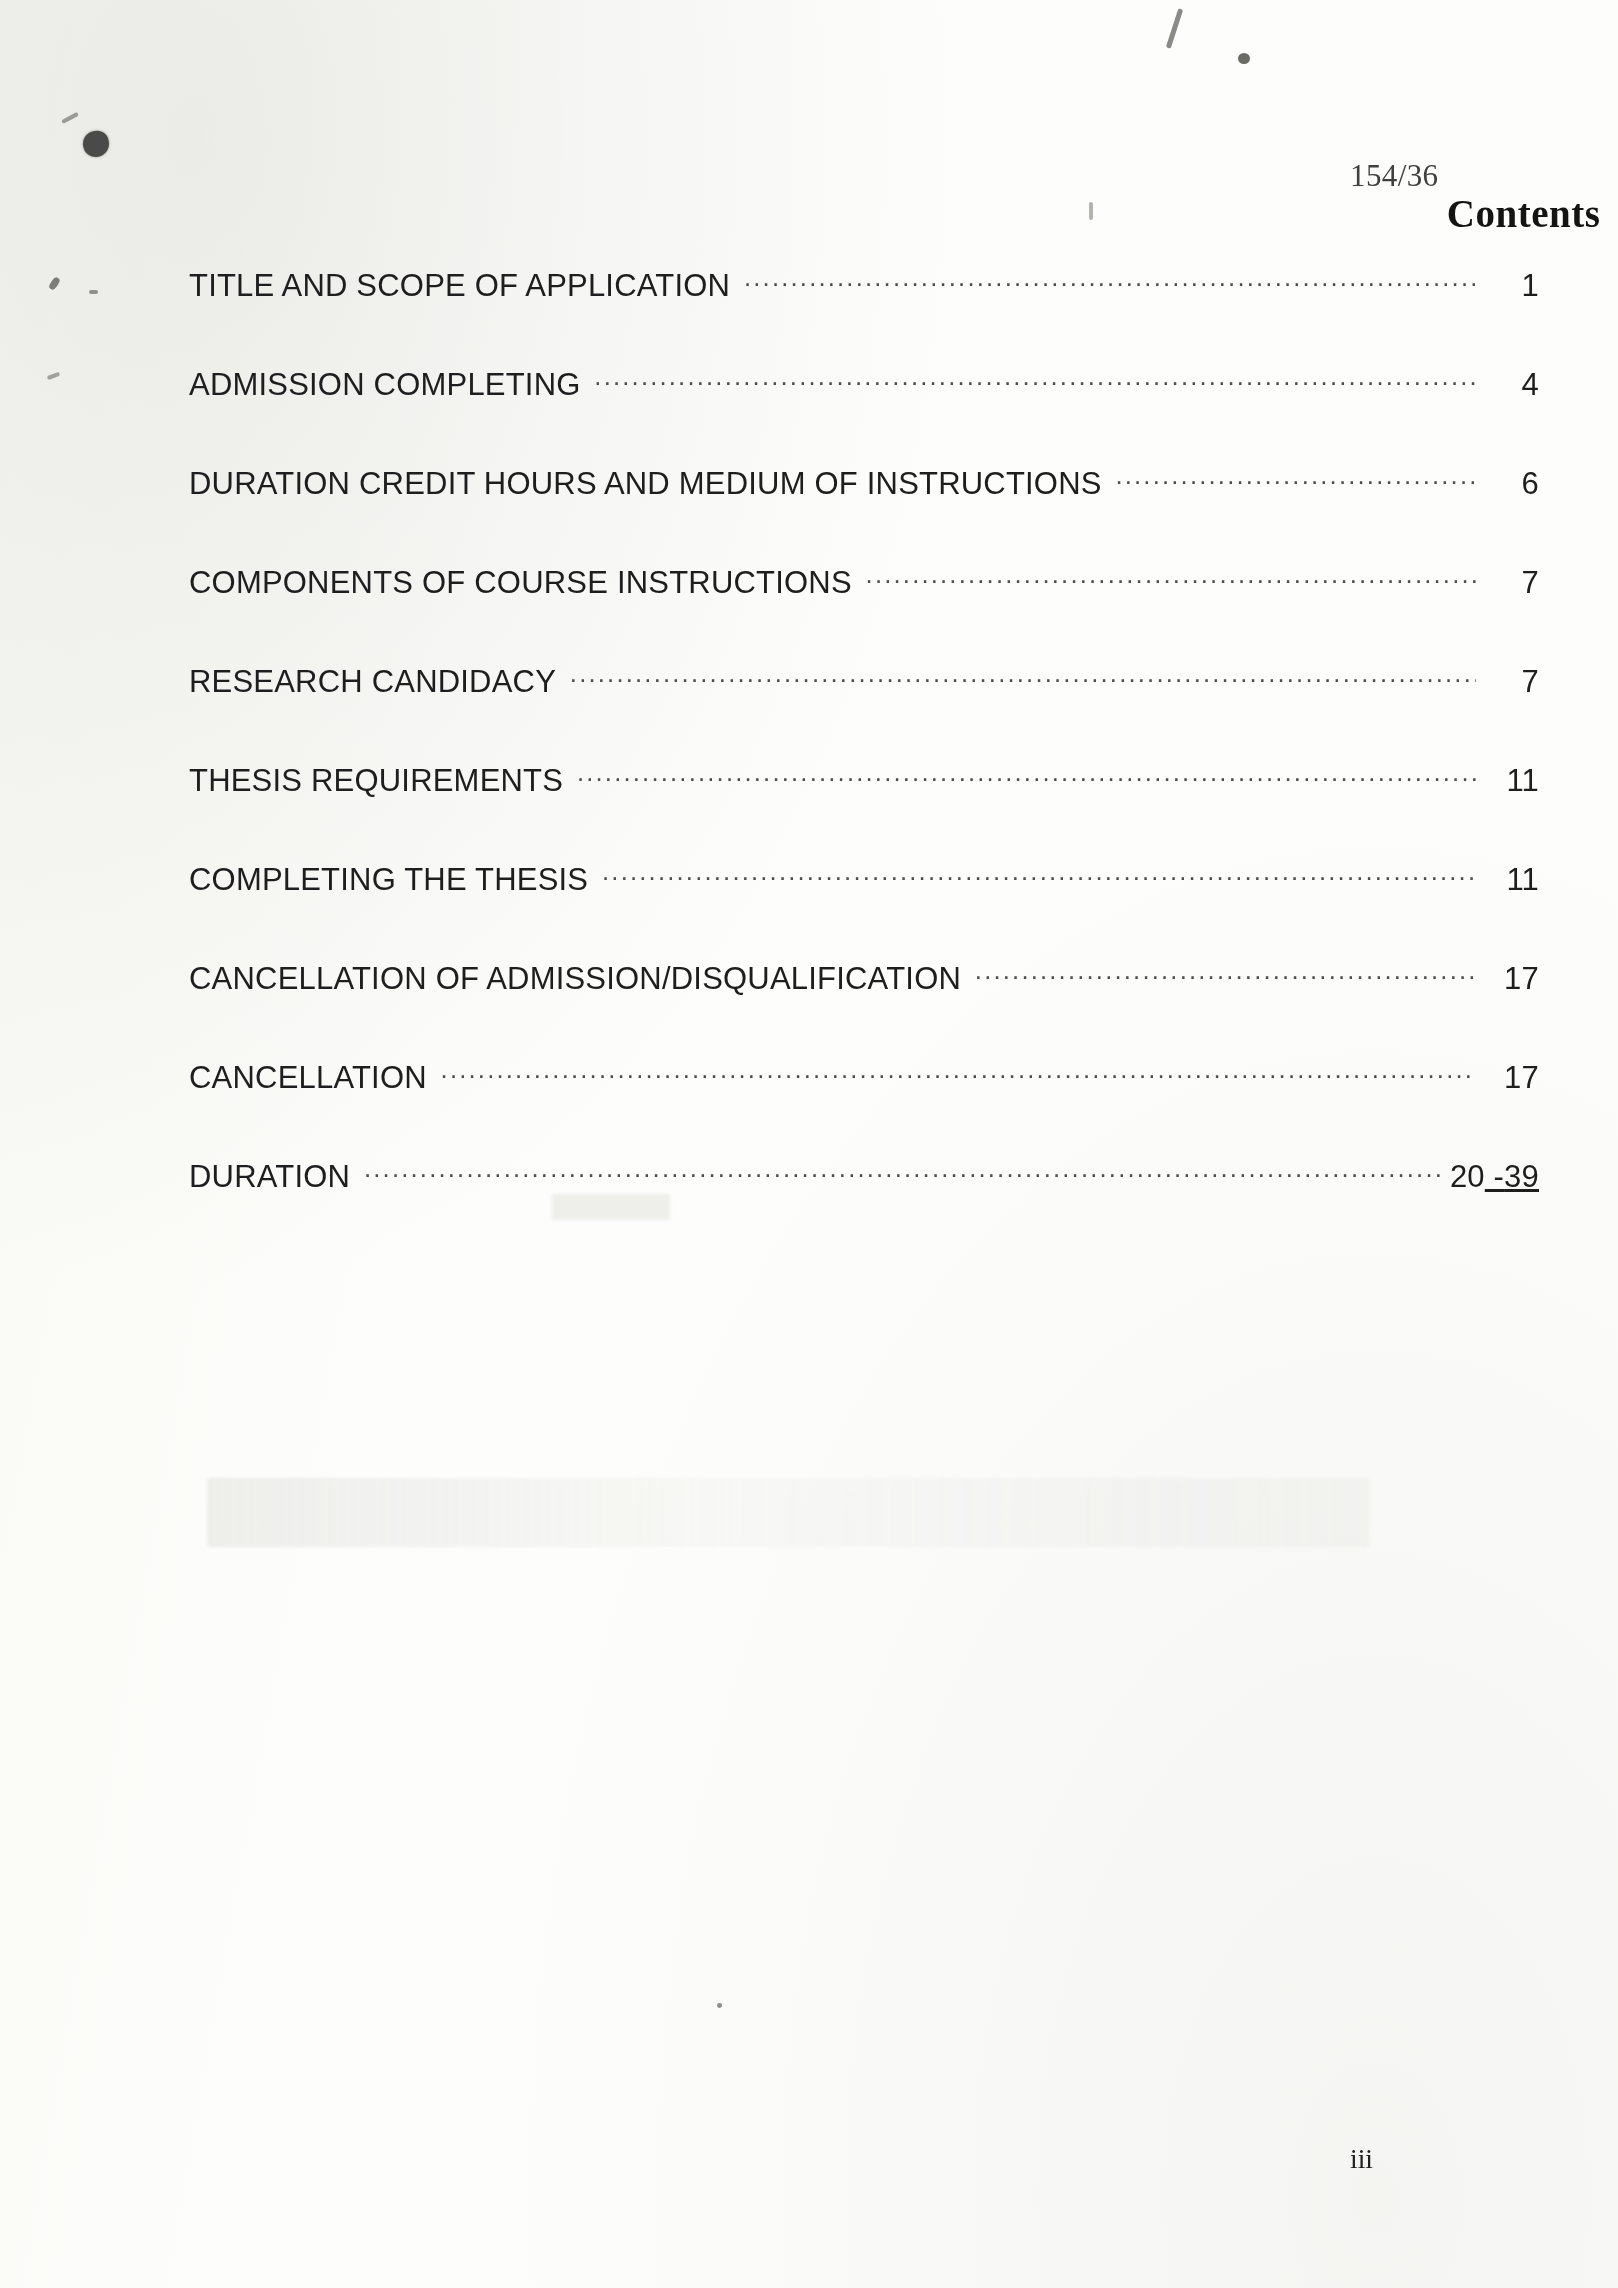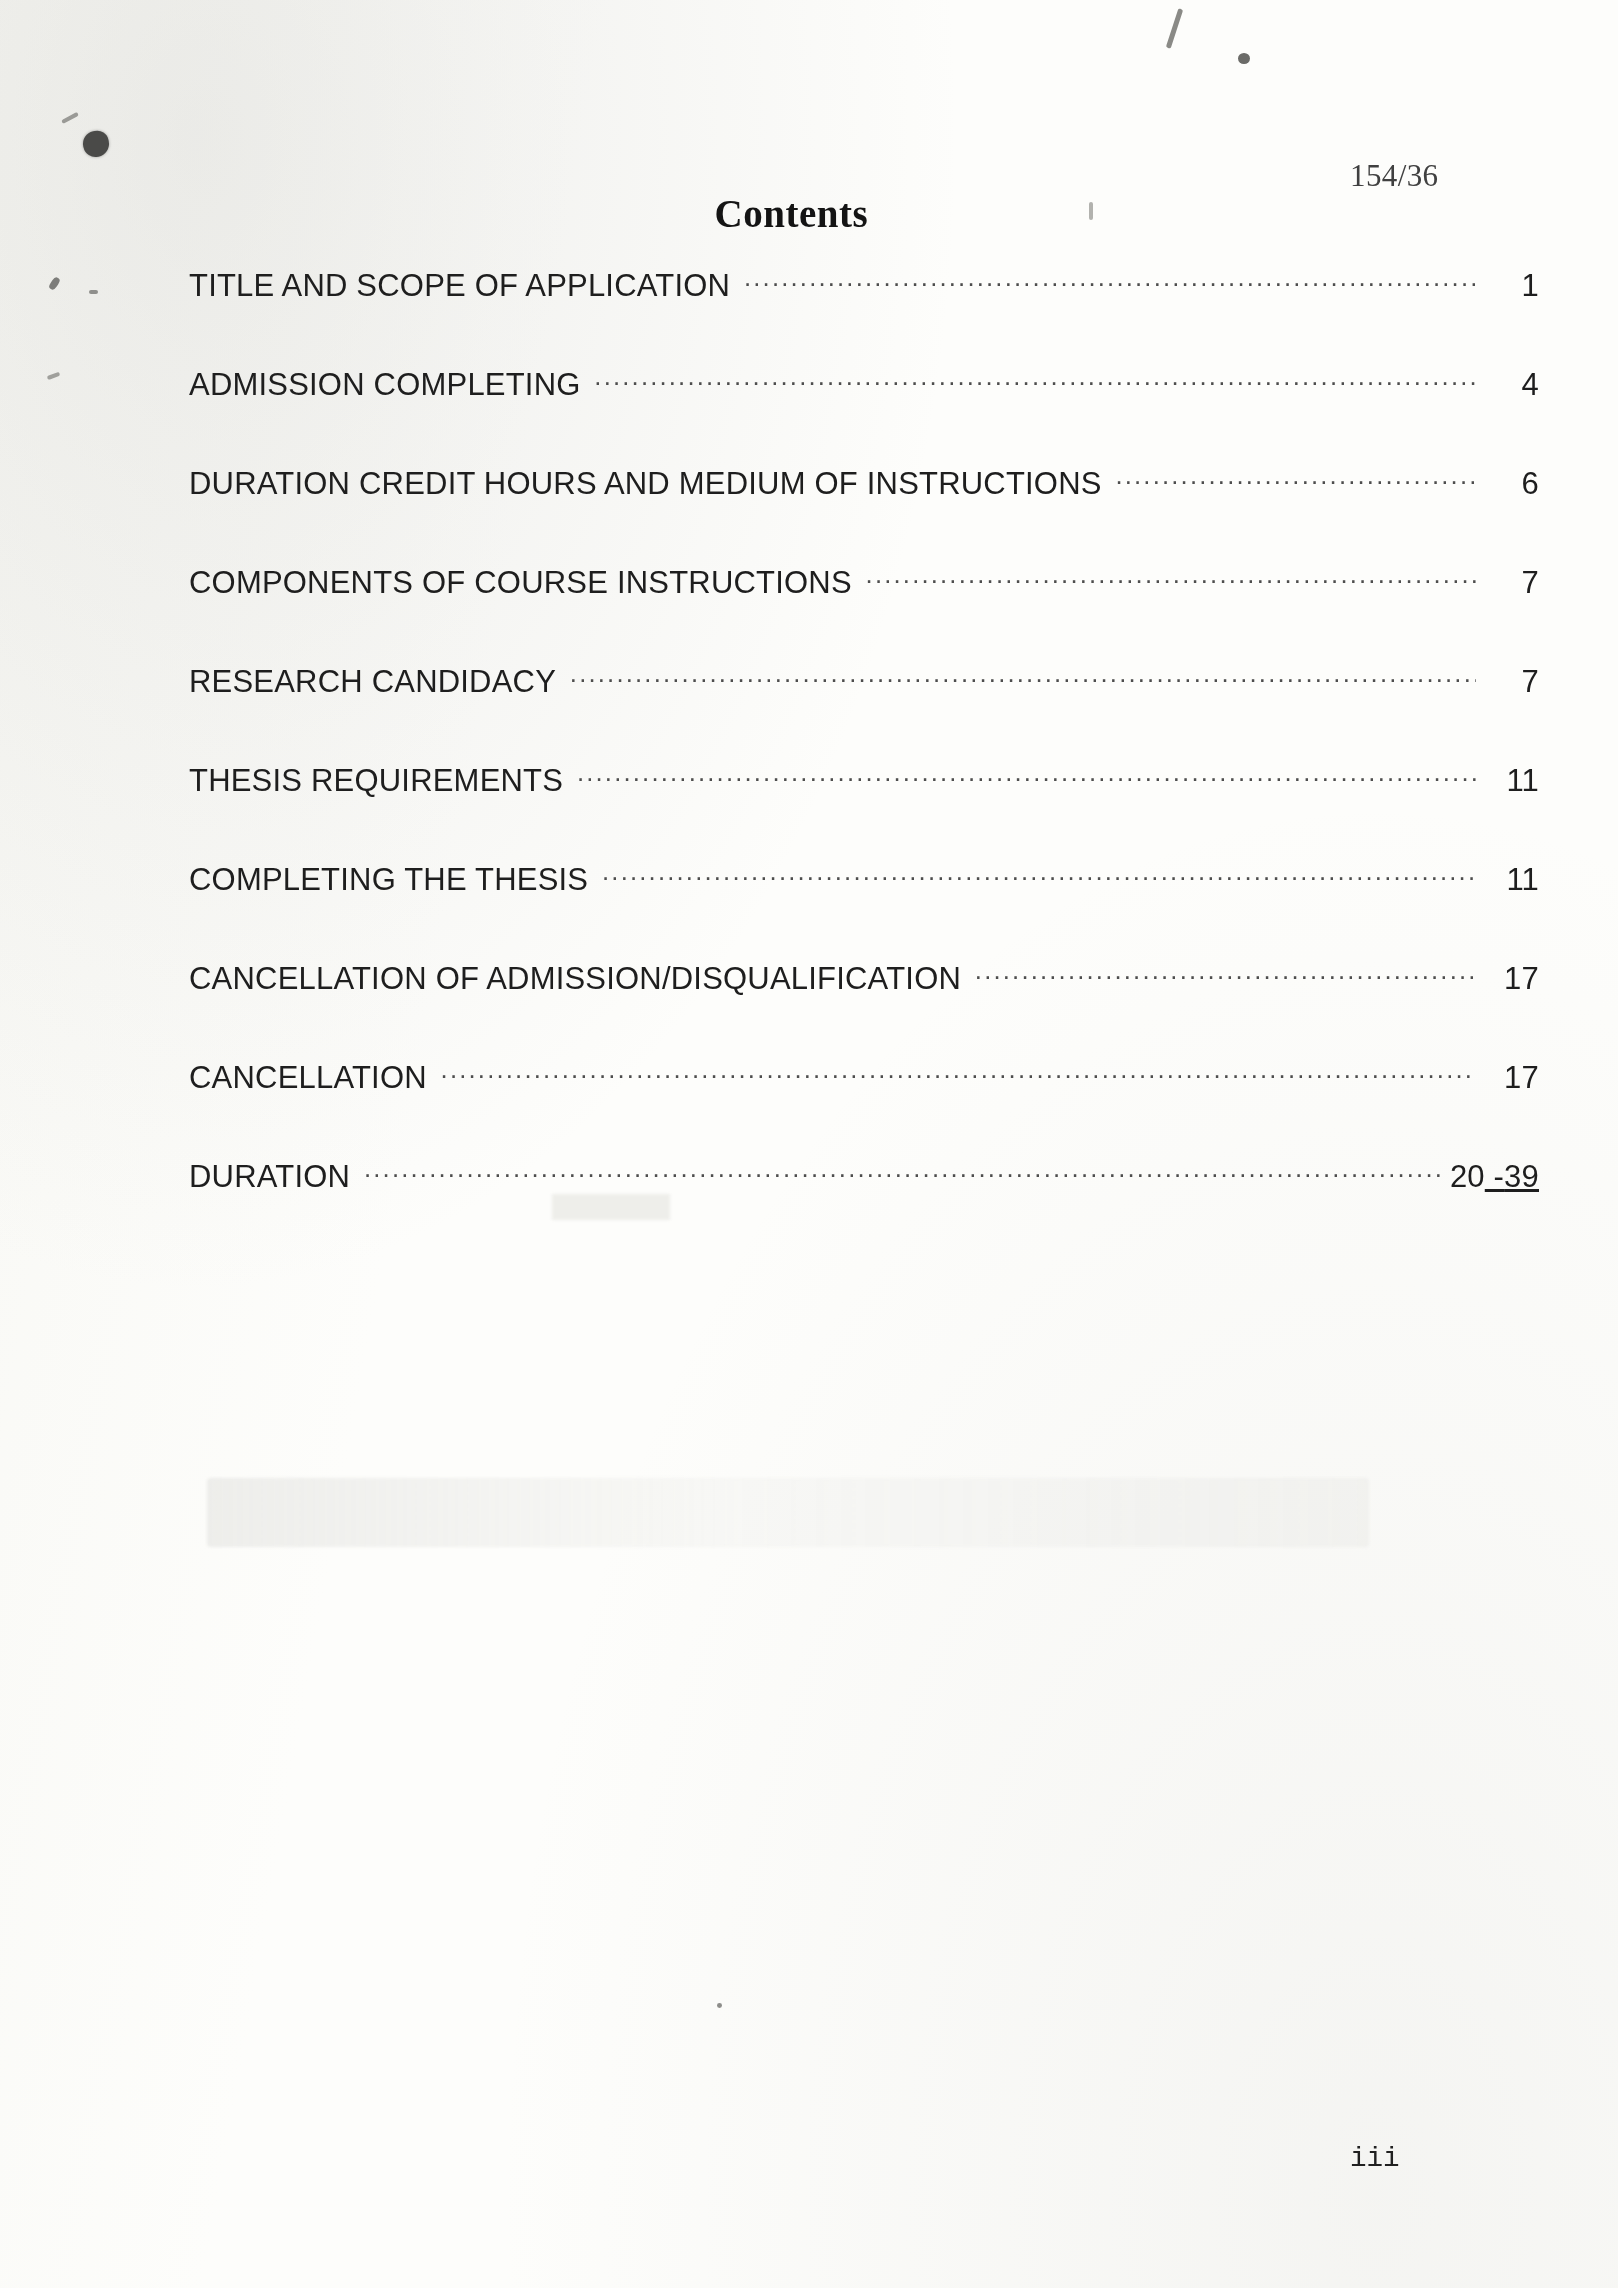--- a/index.html
+++ b/index.html
@@ -68,21 +68,21 @@
     letter-spacing: 0.4px;
     color: #404040;
     white-space: nowrap;
   }
 
   .contents-title {
     position: absolute;
     left: 0;
     right: 0;
     top: 165px;
-    text-align: center;
+    text-align: right;
     font-family: "Liberation Serif", serif;
     font-weight: 700;
     font-size: 39px;
     letter-spacing: 0.5px;
     color: #141414;
   }
   
   .contents-title span { position: relative; left: -17.7px; }
 
   
@@ -164,21 +164,21 @@
     width: 4.9px;
     height: 4.9px;
     border-radius: 50%;
     background: #8d8d8a;
   }
 
   .folio {
     position: absolute;
     left: 1350px;
     top: 2143px;
-    font-family: Liberation Mono, monospace;
+    font-family: Liberation Serif, serif;
     font-size: 27.6px;
     color: #202020;
   }
 </style>
 </head>
 <body>
 
 <div class="page">
   <div class="scan-tint"></div>
 

